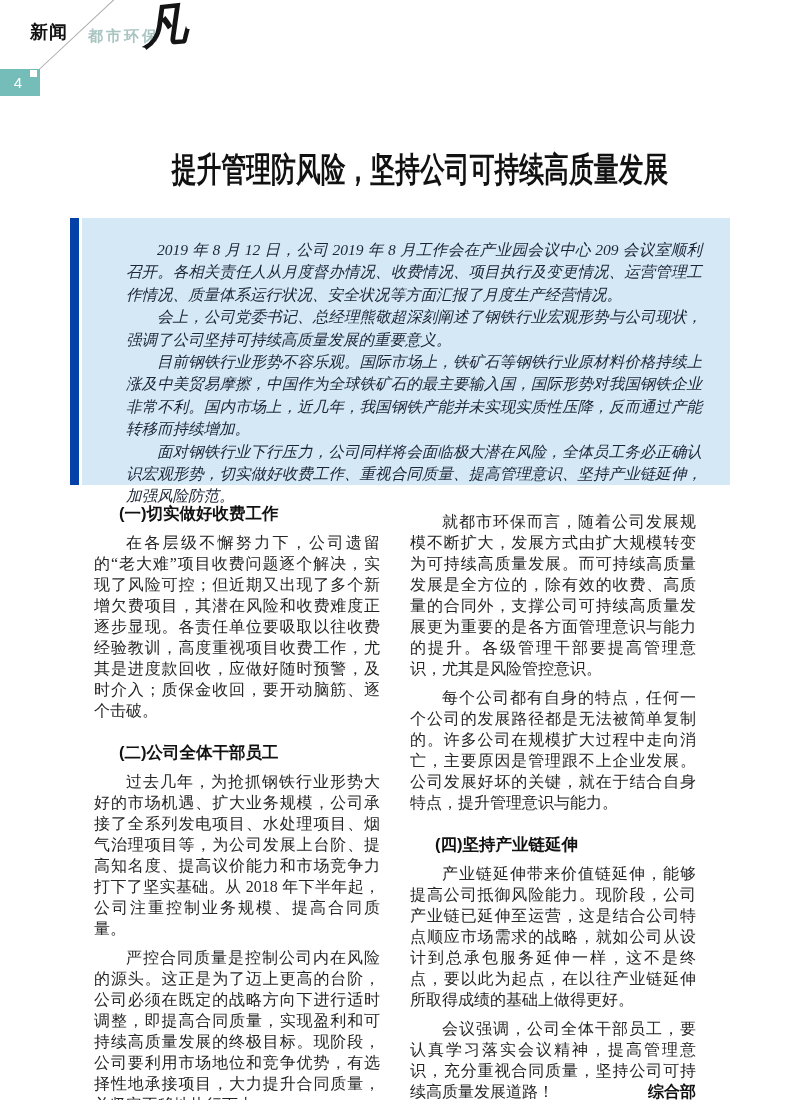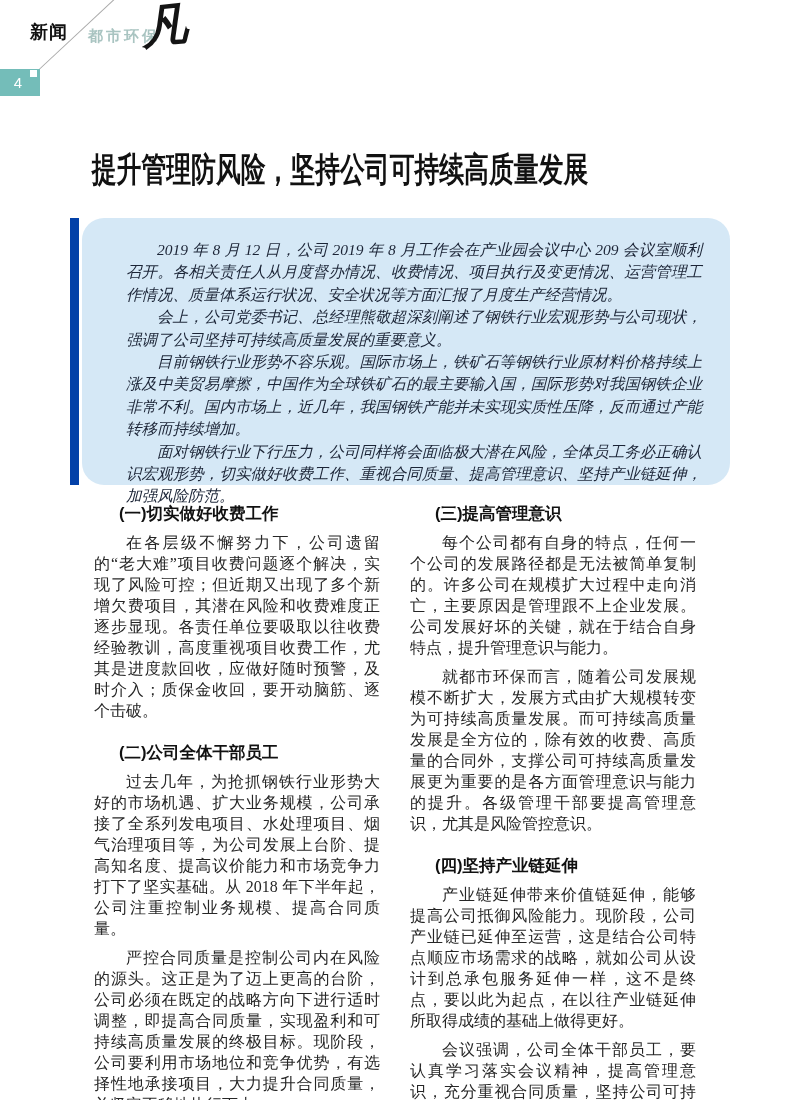--- a/index.html
+++ b/index.html
@@ -42,38 +42,37 @@
     color:#fff;font-family:"Liberation Sans","DejaVu Sans",sans-serif;
     font-size:15px;
   }
   .pagenum-notch{
     position:absolute;right:3px;top:1px;width:7px;height:7px;background:#fff;
   }
 
   
   .title{
     position:absolute;left:0;top:150px;width:760px;margin:0;
-    text-align:left;
+    text-align:right;
     font-family:"Liberation Sans","DejaVu Sans",sans-serif;
     font-size:34px;line-height:1.15;font-weight:700;color:#111;
   }
   .title-inner{display:inline-block;transform:scaleX(.73);letter-spacing:0px;white-space:nowrap;}
 
   
   .lead{position:absolute;left:70px;top:218px;width:660px;height:267px;}
   .lead-bar{
     position:absolute;left:0;top:0;bottom:0;width:9px;
     background:var(--lead-bar,#0341a8);
   }
   .lead-body{
     position:absolute;left:12px;top:0;right:0;bottom:0;
     background:var(--lead-box-bg,#d5e8f6);
     box-sizing:border-box;
     padding:21px 28px 0 44px;
-    border-radius:22px;
   }
   .lead-body p{
     margin:0;text-indent:2em;text-align:justify;
     font-style:italic;
     font-size:15.5px;line-height:22.4px;color:#1b2436;
   }
 
   
   .columns{
     position:absolute;left:86px;top:503px;width:618px;
@@ -130,23 +129,22 @@
     <div class="col">
       <h2>(一)切实做好收费工作</h2>
       <p>在各层级不懈努力下，公司遗留的“老大难”项目收费问题逐个解决，实现了风险可控；但近期又出现了多个新增欠费项目，其潜在风险和收费难度正逐步显现。各责任单位要吸取以往收费经验教训，高度重视项目收费工作，尤其是进度款回收，应做好随时预警，及时介入；质保金收回，要开动脑筋、逐个击破。</p>
 
       <h2>(二)公司全体干部员工</h2>
       <p>过去几年，为抢抓钢铁行业形势大好的市场机遇、扩大业务规模，公司承接了全系列发电项目、水处理项目、烟气治理项目等，为公司发展上台阶、提高知名度、提高议价能力和市场竞争力打下了坚实基础。从 2018 年下半年起，公司注重控制业务规模、提高合同质量。</p>
       <p>严控合同质量是控制公司内在风险的源头。这正是为了迈上更高的台阶，公司必须在既定的战略方向下进行适时调整，即提高合同质量，实现盈利和可持续高质量发展的终极目标。现阶段，公司要利用市场地位和竞争优势，有选择性地承接项目，大力提升合同质量，并坚定不移地执行下去。</p>
     </div>
 
     <div class="col">
-      <h2>(三)提高管理意识</h2>
+      <p>就都市环保而言，随着公司发展规模不断扩大，发展方式由扩大规模转变为可持续高质量发展。而可持续高质量发展是全方位的，除有效的收费、高质量的合同外，支撑公司可持续高质量发展更为重要的是各方面管理意识与能力的提升。各级管理干部要提高管理意识，尤其是风险管控意识。</p>
       <p>每个公司都有自身的特点，任何一个公司的发展路径都是无法被简单复制的。许多公司在规模扩大过程中走向消亡，主要原因是管理跟不上企业发展。公司发展好坏的关键，就在于结合自身特点，提升管理意识与能力。</p>
-      <p>就都市环保而言，随着公司发展规模不断扩大，发展方式由扩大规模转变为可持续高质量发展。而可持续高质量发展是全方位的，除有效的收费、高质量的合同外，支撑公司可持续高质量发展更为重要的是各方面管理意识与能力的提升。各级管理干部要提高管理意识，尤其是风险管控意识。</p>
 
       <h2>(四)坚持产业链延伸</h2>
       <p>产业链延伸带来价值链延伸，能够提高公司抵御风险能力。现阶段，公司产业链已延伸至运营，这是结合公司特点顺应市场需求的战略，就如公司从设计到总承包服务延伸一样，这不是终点，要以此为起点，在以往产业链延伸所取得成绩的基础上做得更好。</p>
 
       <p class="closing">
         <span>会议强调，公司全体干部员工，要认真学习落实会议精神，提高管理意识，充分重视合同质量，坚持公司可持续高质量发展道路！</span>
         <span class="byline">综合部</span>
       </p>
     </div>
 

